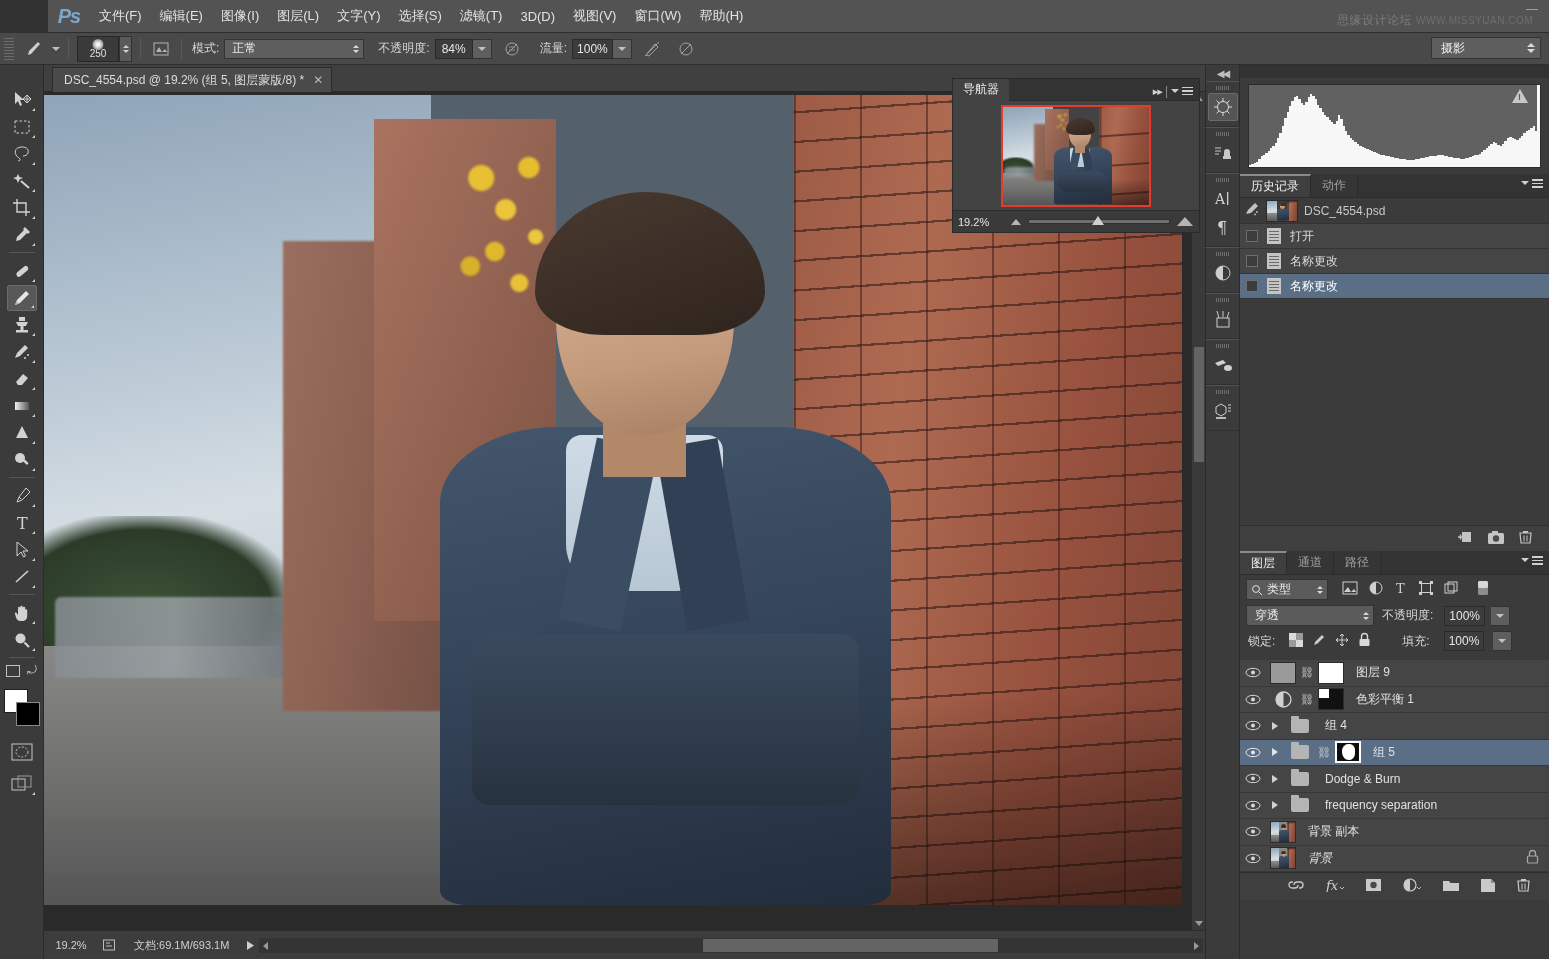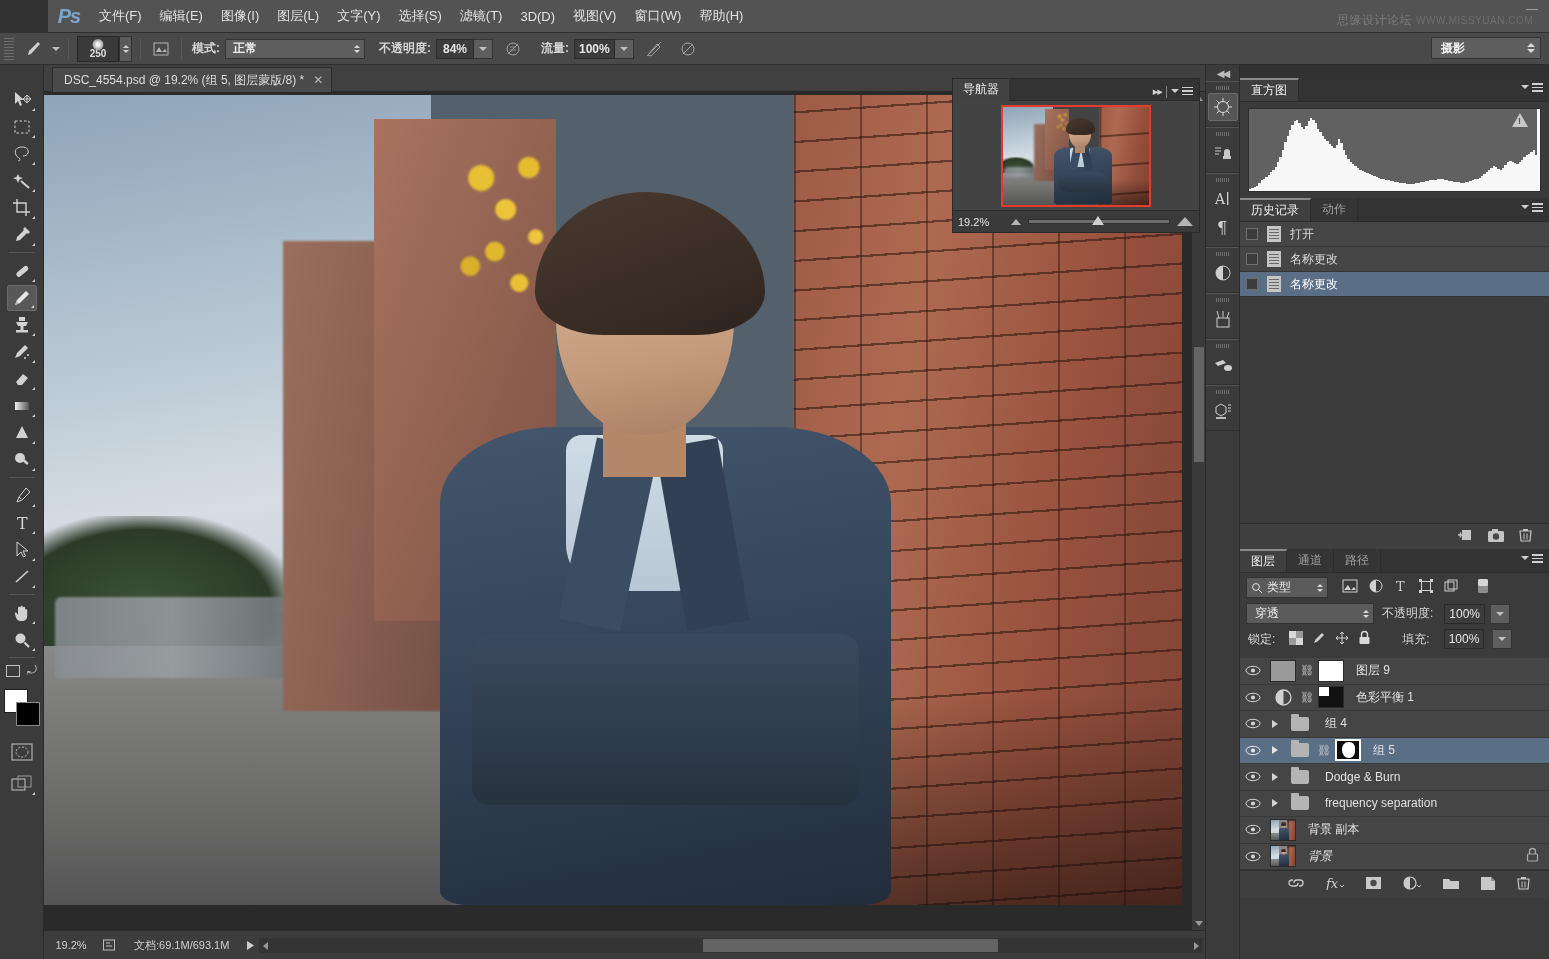--- a/index.html
+++ b/index.html
@@ -33,21 +33,21 @@
     font-size: 12px; color: #7c7c7c; white-space: nowrap; letter-spacing: 0.5px;
   }
   .watermark .wm2 { font-size: 10px; color: #6e6e6e; margin-left: 4px; }
   .win-btns { position: absolute; right: 6px; top: 2px; display: flex; gap: 12px; }
   .win-btn { width: 14px; height: 14px; color: #a9a9a9; font-size: 12px; line-height: 14px; text-align: center; }
 
   
   .optionsbar {
     position: absolute; left: 0; top: 33px; width: 1549px; height: 32px;
     background: #494949; border-bottom: 1px solid #2e2e2e;
-    display: flex; align-items: center; padding-left: 4px; font-weight: bold;
+    display: flex; align-items: center; padding-left: 4px;
   }
   .grip { width: 10px; height: 22px;
     background: repeating-linear-gradient(to bottom, #6e6e6e 0 1px, transparent 1px 3px);
     margin-right: 7px; }
   .opt-sep { width: 1px; height: 22px; background: #373737; margin: 0 8px;
     border-right: 1px solid #585858; }
   .brush-preview { width: 26px; height: 22px; display: flex; align-items: center; justify-content: center; }
   .tri-down { width: 0; height: 0; border-left: 4px solid transparent; border-right: 4px solid transparent;
     border-top: 4px solid #c0c0c0; margin-left: 5px; }
   .brush-size-box {
@@ -777,31 +777,20 @@
           <span class="nav-knob"></span>
         </div>
         <span class="tri-sizer big"></span>
       </div>
     </div>
   </div>
 
   <div class="rightcol">
 
     <div class="panel">
-      <div class="panel-tabs">
-        <div class="panel-tab active">直方图</div>
-        <div class="panel-menu">
-          <span class="tri-sm"></span>
-          <span class="menu-lines">
-              <i></i>
-              <i></i>
-              <i></i>
-            </span>
-        </div>
-      </div>
       <div class="hist-body">
         <div class="hist-box">
           <div class="hist-bars" id="hist-bars">
               <span style="height: 2.17391%;"></span>
               <span style="height: 3.26087%;"></span>
               <span style="height: 4.34783%;"></span>
               <span style="height: 6.52174%;"></span>
               <span style="height: 9.78261%;"></span>
               <span style="height: 13.0435%;"></span>
               <span style="height: 15.2174%;"></span>
@@ -935,20 +924,42 @@
         <div class="panel-menu">
           <span class="tri-sm"></span>
           <span class="menu-lines">
               <i></i>
               <i></i>
               <i></i>
             </span>
         </div>
       </div>
       <div class="hist-panel-body">
+        <div class="hist-snap">
+          <span>
+            <svg width="16" height="16" viewBox="0 0 16 16">
+                <path d="M2 13 L4 9 L11 2 L14 5 L7 12 Z" fill="#c2c2c2"></path>
+                <circle cx="13" cy="11" r=".9" fill="#c2c2c2"></circle>
+                <circle cx="11" cy="13.4" r=".9" fill="#c2c2c2"></circle>
+              </svg>
+          </span>
+          <span class="snap-thumb">
+            <span class="scene">
+              <span class="sky"></span>
+                <span class="road"></span>
+                <span class="brickwall"></span>
+              <span class="person">
+                  <span class="jacket"></span>
+                  <span class="face"></span>
+                  <span class="hair"></span>
+                </span>
+            </span>
+          </span>
+          <span>DSC_4554.psd</span>
+        </div>
         <div class="hist-row">
           <span class="hist-check"></span>
           <span class="doc-ico"></span>
           <span>打开</span>
         </div>
         <div class="hist-row">
           <span class="hist-check"></span>
           <span class="doc-ico"></span>
           <span>名称更改</span>
         </div>

